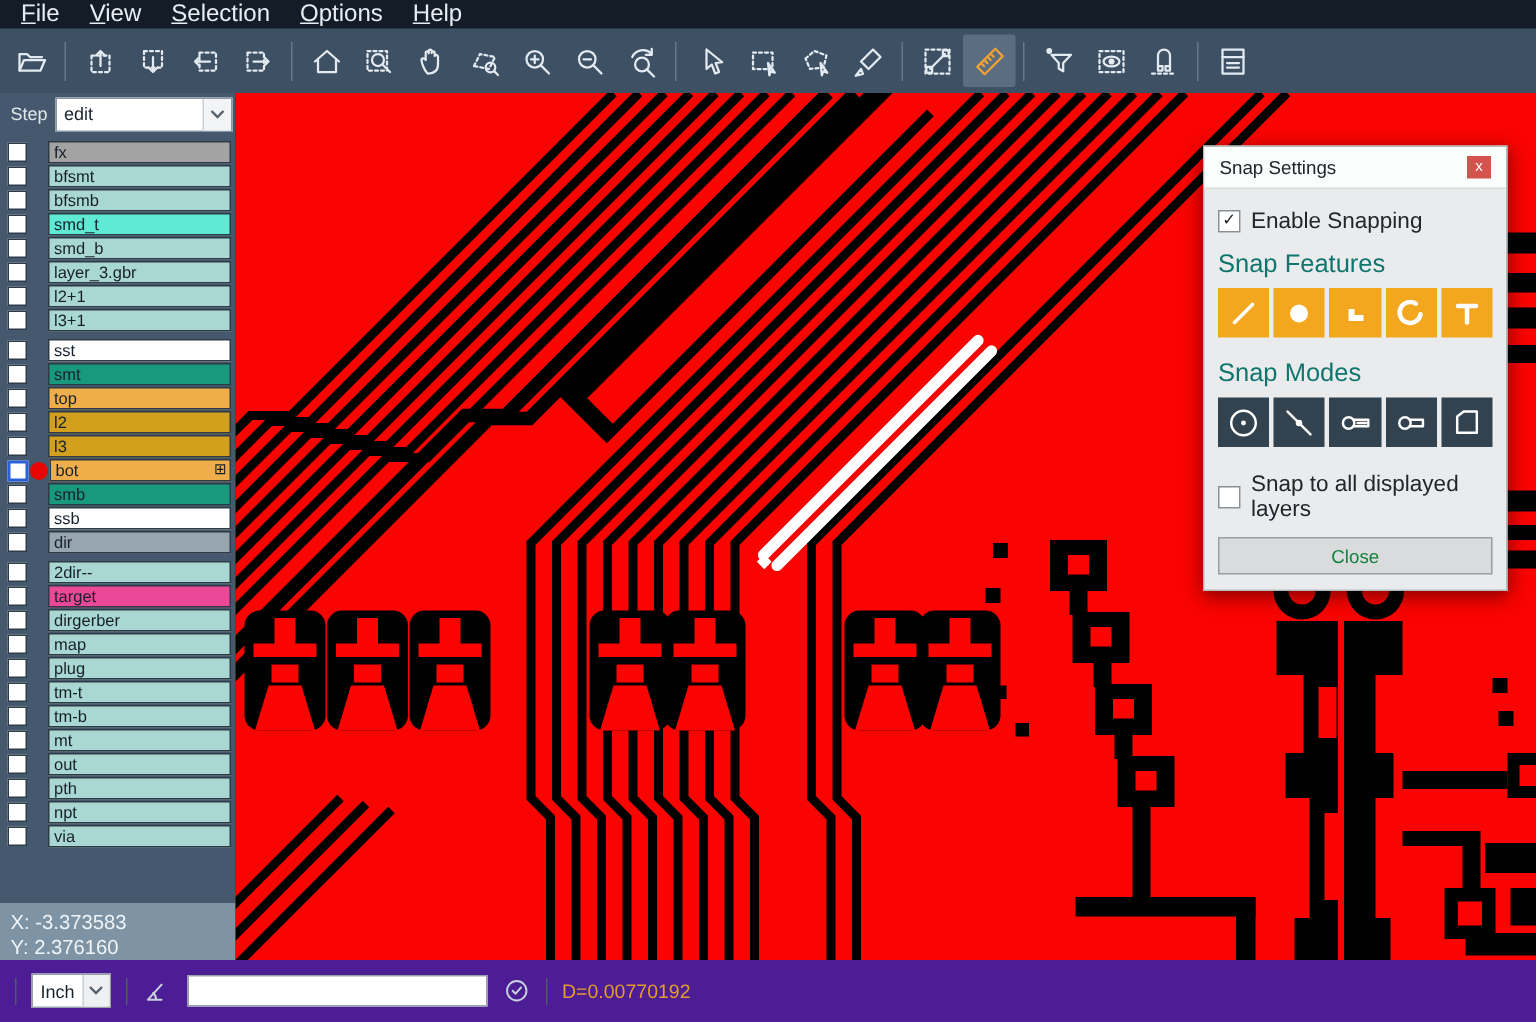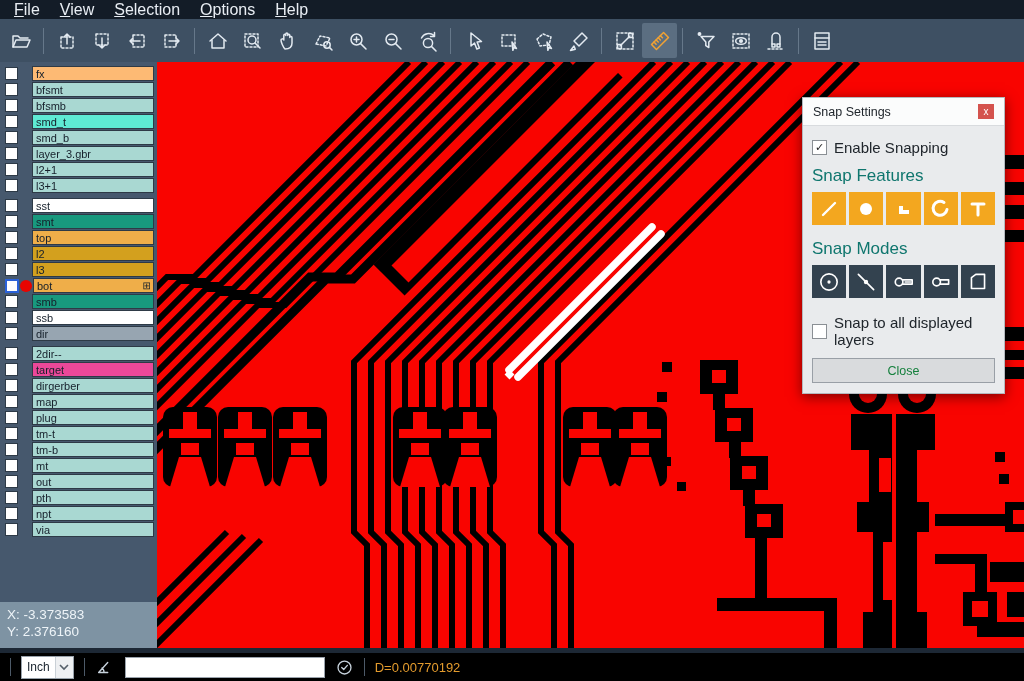--- a/index.html
+++ b/index.html
@@ -55,21 +55,21 @@
   .sec-label{font-size:17px;color:#0f766e;margin:2px 0 6px;}
   .btn-row{display:flex;gap:3px;}
   .fbtn{width:35px;height:33px;background:#f3a71f;display:flex;align-items:center;justify-content:center;}
   .mbtn{width:35px;height:33px;background:#33424f;display:flex;align-items:center;justify-content:center;}
   .fbtn svg{stroke:#fff;fill:none;stroke-width:2.4;stroke-linecap:round;}
   .mbtn svg{stroke:#fff;fill:none;stroke-width:1.5;stroke-linecap:round;stroke-linejoin:round;}
   .mode-gap{height:12px;}
   .close-btn{margin-top:10px;height:23px;background:#d9dbdd;border:1px solid #999fa6;display:flex;
              align-items:center;justify-content:center;font-size:12.5px;color:#15803d;}
   
-  .bottombar{position:absolute;left:0;bottom:0;width:1024px;height:28px;background:#000000;
+  .bottombar{position:absolute;left:0;bottom:0;width:1024px;height:41px;background:#4c1d95;
              display:flex;align-items:center;color:#c7d2dc;}
   .bb-sep{width:1px;height:18px;background:#4d5a68;margin:0 10px;}
   .unit-select{height:21px;background:#fff;border:1px solid #99a2ab;display:flex;align-items:center;
                font-size:12px;color:#1a242e;}
   .unit-select .txt{padding:0 5px;}
   .unit-select .chev{width:17px;height:100%;display:flex;align-items:center;justify-content:center;border-left:1px solid #c9d0d6;background:#eef0f2;}
   .bb-icon svg{stroke:#c7d2dc;fill:none;stroke-width:1.5;stroke-linecap:round;stroke-linejoin:round;}
   .cmd-input{width:190px;height:19px;background:#fff;border:1px solid #9aa3ac;margin-left:10px;
              font-size:12px;padding:0 4px;color:#1a242e;}
   .distance{color:#e39b2d;font-size:13px;}
@@ -230,26 +230,37 @@
       <svg width="22" height="22" viewBox="0 0 22 22">
         <rect x="4" y="3" width="14" height="16"></rect>
         <path d="M4 8 h14 M7 12 h8 M7 15 h8"></path>
       </svg>
     </div>
 </div>
 
 <div class="main">
 
   <div class="sidebar">
+    <div class="step-row">
+      <span class="step-label">Step</span>
+      <div class="step-select">
+        <span>edit</span>
+        <span class="chev">
+            <svg width="10" height="7" viewBox="0 0 10 7">
+              <path d="M1 1 l4 4 4-4"></path>
+            </svg>
+          </span>
+      </div>
+    </div>
 
     <div class="layer-list">
       <div class="layer-row">
           <span class="cb"></span>
           <span class="spacer"></span>
-          <div class="bar" style="background-color: #fdba74; text-align: right;">
+          <div class="bar" style="background-color: #a3a3a3; text-align: right;">
             <span>fx</span>
           </div>
         </div>
       <div class="layer-row">
           <span class="cb"></span>
           <span class="spacer"></span>
           <div class="bar" style="background-color: rgb(169, 216, 210);">
             <span>bfsmt</span>
           </div>
         </div>

